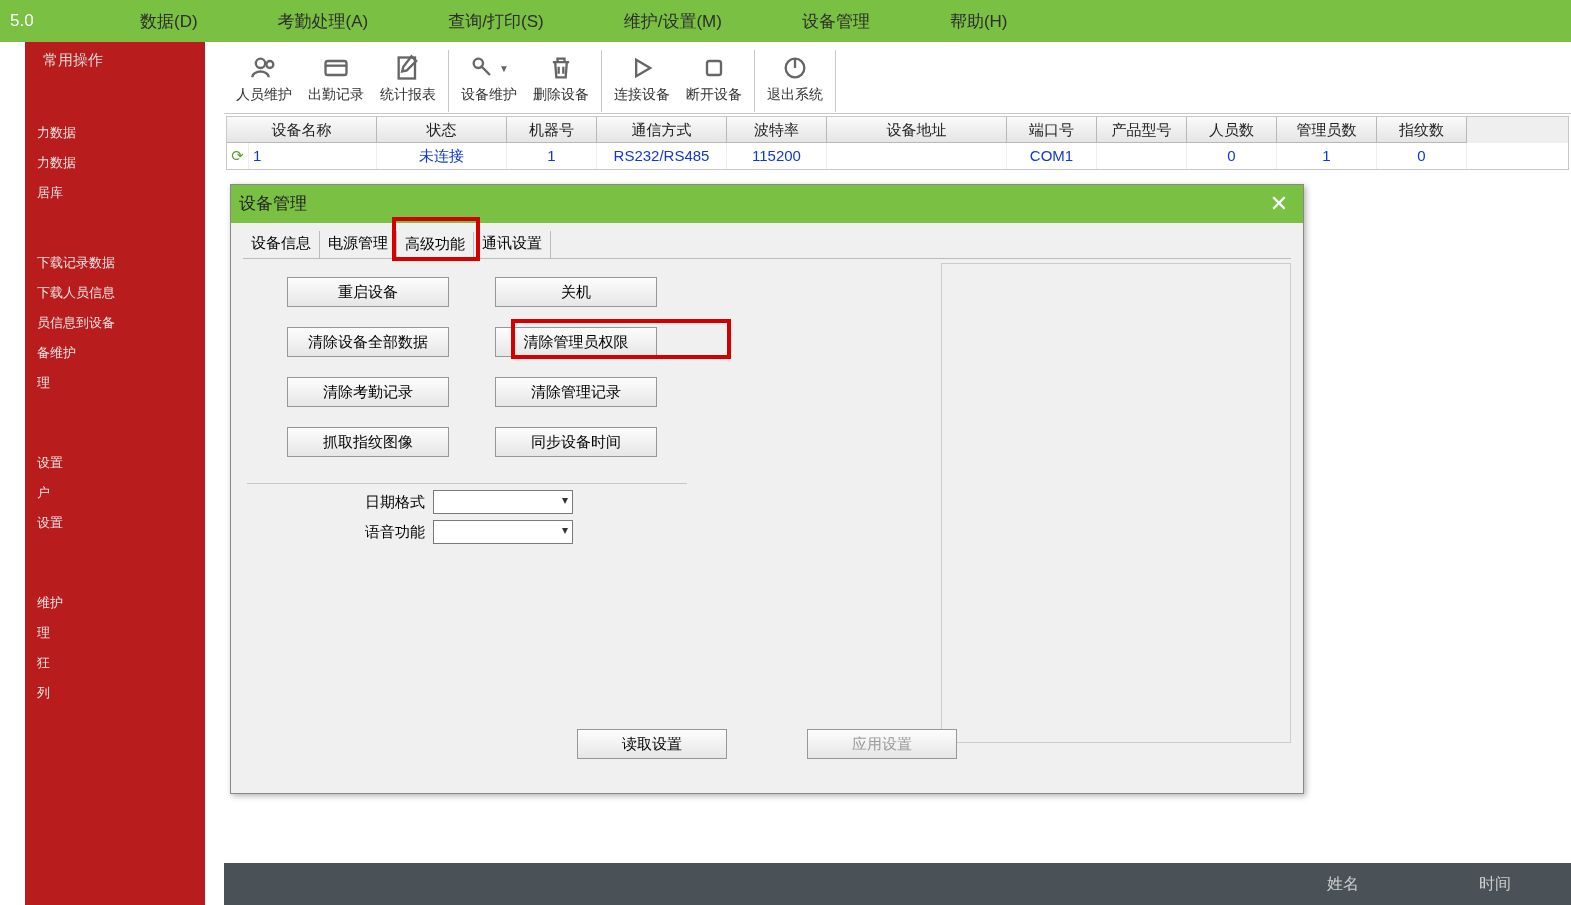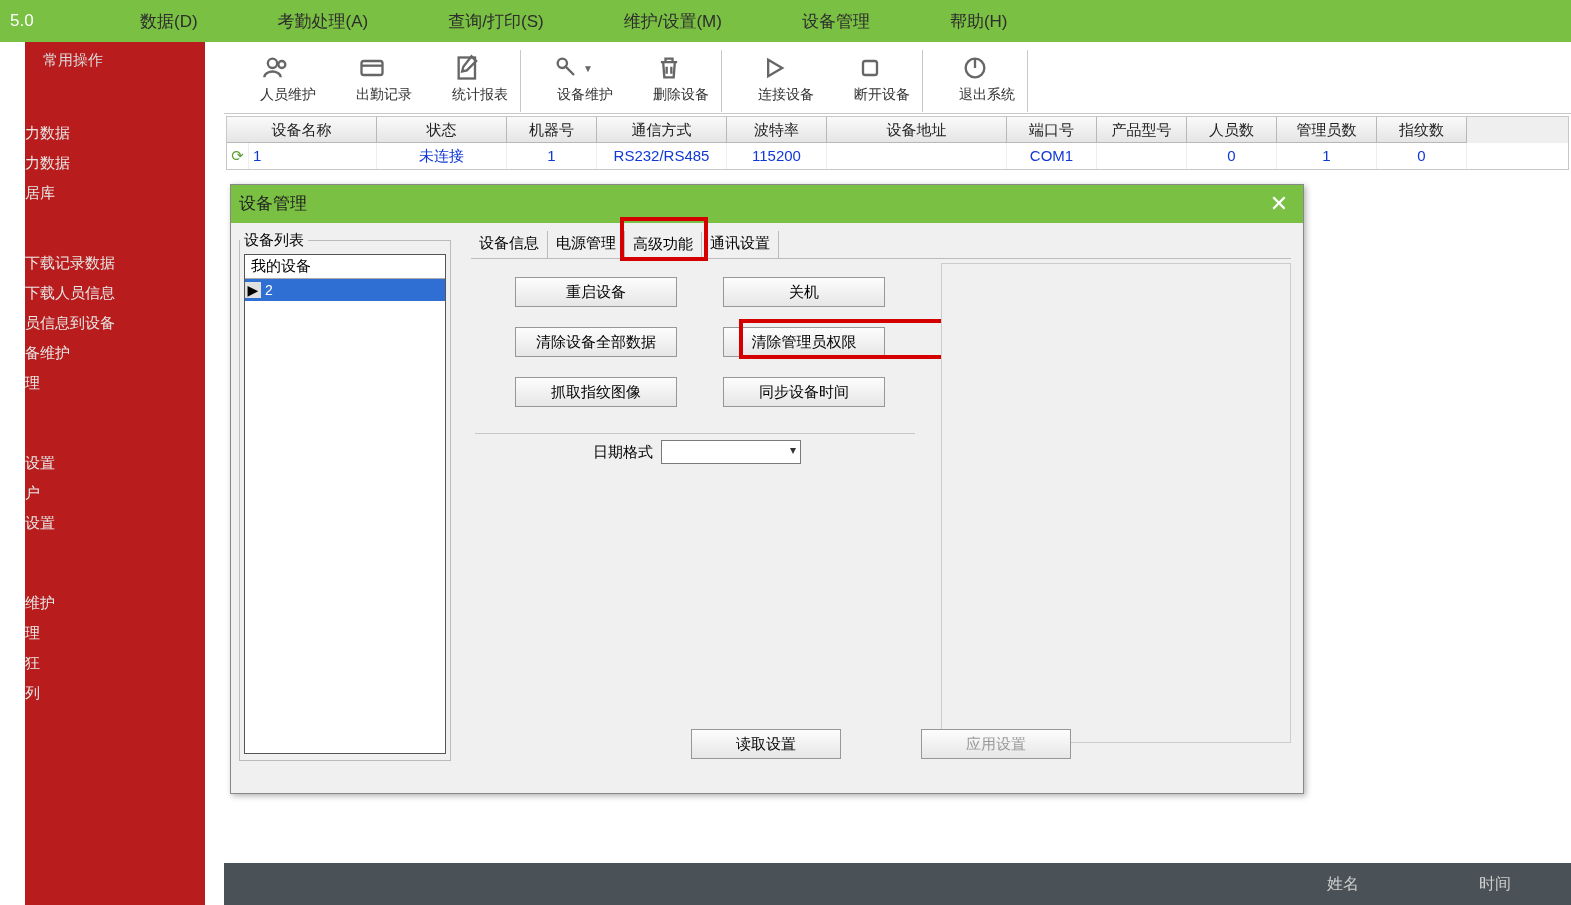--- a/index.html
+++ b/index.html
@@ -45,22 +45,22 @@
 }
 .sidebar .header {
   height: 36px;
   line-height: 36px;
   padding-left: 18px;
   font-size: 15px;
 }
 .sidebar .item {
   height: 30px;
   line-height: 30px;
-  padding-left: 0px;
-  font-size: 15px;
+  padding-left: 12px;
+  font-size: 13px;
   cursor: pointer;
   color: #e8e8e8;
 }
 
 
 .main {
   position: absolute;
   left: 224px;
   top: 42px;
   right: 0;
@@ -95,21 +95,20 @@
 .toolbar .btn .icon {
   height: 36px;
   display: flex;
   align-items: center;
   justify-content: center;
   font-size: 24px;
   color: #666;
 }
 .toolbar .btn .lbl {
   font-size: 14px;
-  margin-left: 24px;
 }
 
 
 .grid {
   border: 1px solid #c8c8c8;
   margin: 2px;
 }
 .grid .hrow {
   display: flex;
   background: #efefef;
@@ -461,60 +460,56 @@
     </div>
   </div>
 </div>
 
 <div class="dialog">
   <div class="titlebar">
     <span>设备管理</span>
     <span class="close">✕</span>
   </div>
   <div class="body">
-    <div class="left">
-      <fieldset>
-        <legend>设备列表</legend>
-        <div class="tree">
-          <div class="tree-head">我的设备</div>
-          <div class="tree-row">
-            <span class="ptr">▶</span>
-            <span style="padding-left:4px">2</span>
-          </div>
-        </div>
-      </fieldset>
-    </div>
     <div class="right">
       <div class="tabbar">
         <div class="tab">设备信息</div>
         <div class="tab">电源管理</div>
         <div class="tab active">高级功能</div>
         <div class="tab">通讯设置</div>
       </div>
 
       <div class="tab-hl" style="left:161px;top:-6px;width:88px;height:44px"></div>
 
       <div class="btnrow">
         <button class="wbtn">重启设备</button>
         <button class="wbtn">关机</button>
       </div>
       <div class="btnrow" style="margin-top:20px;position:relative">
         <button class="wbtn">清除设备全部数据</button>
         <button class="wbtn">清除管理员权限</button>
         <div class="tab-hl" style="left:224px;top:-8px;width:220px;height:40px"></div>
       </div>
       <div class="btnrow" style="margin-top:20px">
+        <button class="wbtn">清除考勤记录</button>
+        <button class="wbtn">清除管理记录</button>
+      </div>
+      <div class="btnrow" style="margin-top:20px">
         <button class="wbtn">抓取指纹图像</button>
         <button class="wbtn">同步设备时间</button>
       </div>
 
       <hr class="hr" style="width:440px">
 
       <div class="formrow" style="width:440px">
         <label>日期格式</label>
+        <div class="combo"></div>
+      </div>
+      <div class="formrow" style="width:440px">
+        <label>语音功能</label>
         <div class="combo"></div>
       </div>
 
       <div style="position:absolute;right:12px;top:40px;width:350px;height:480px;border:1px solid #ccc;background:#f0f0f0"></div>
 
       <div class="bottom-btns">
         <button class="wbtn" style="width:150px">读取设置</button>
         <button class="wbtn disabled" style="width:150px">应用设置</button>
       </div>
     </div>

